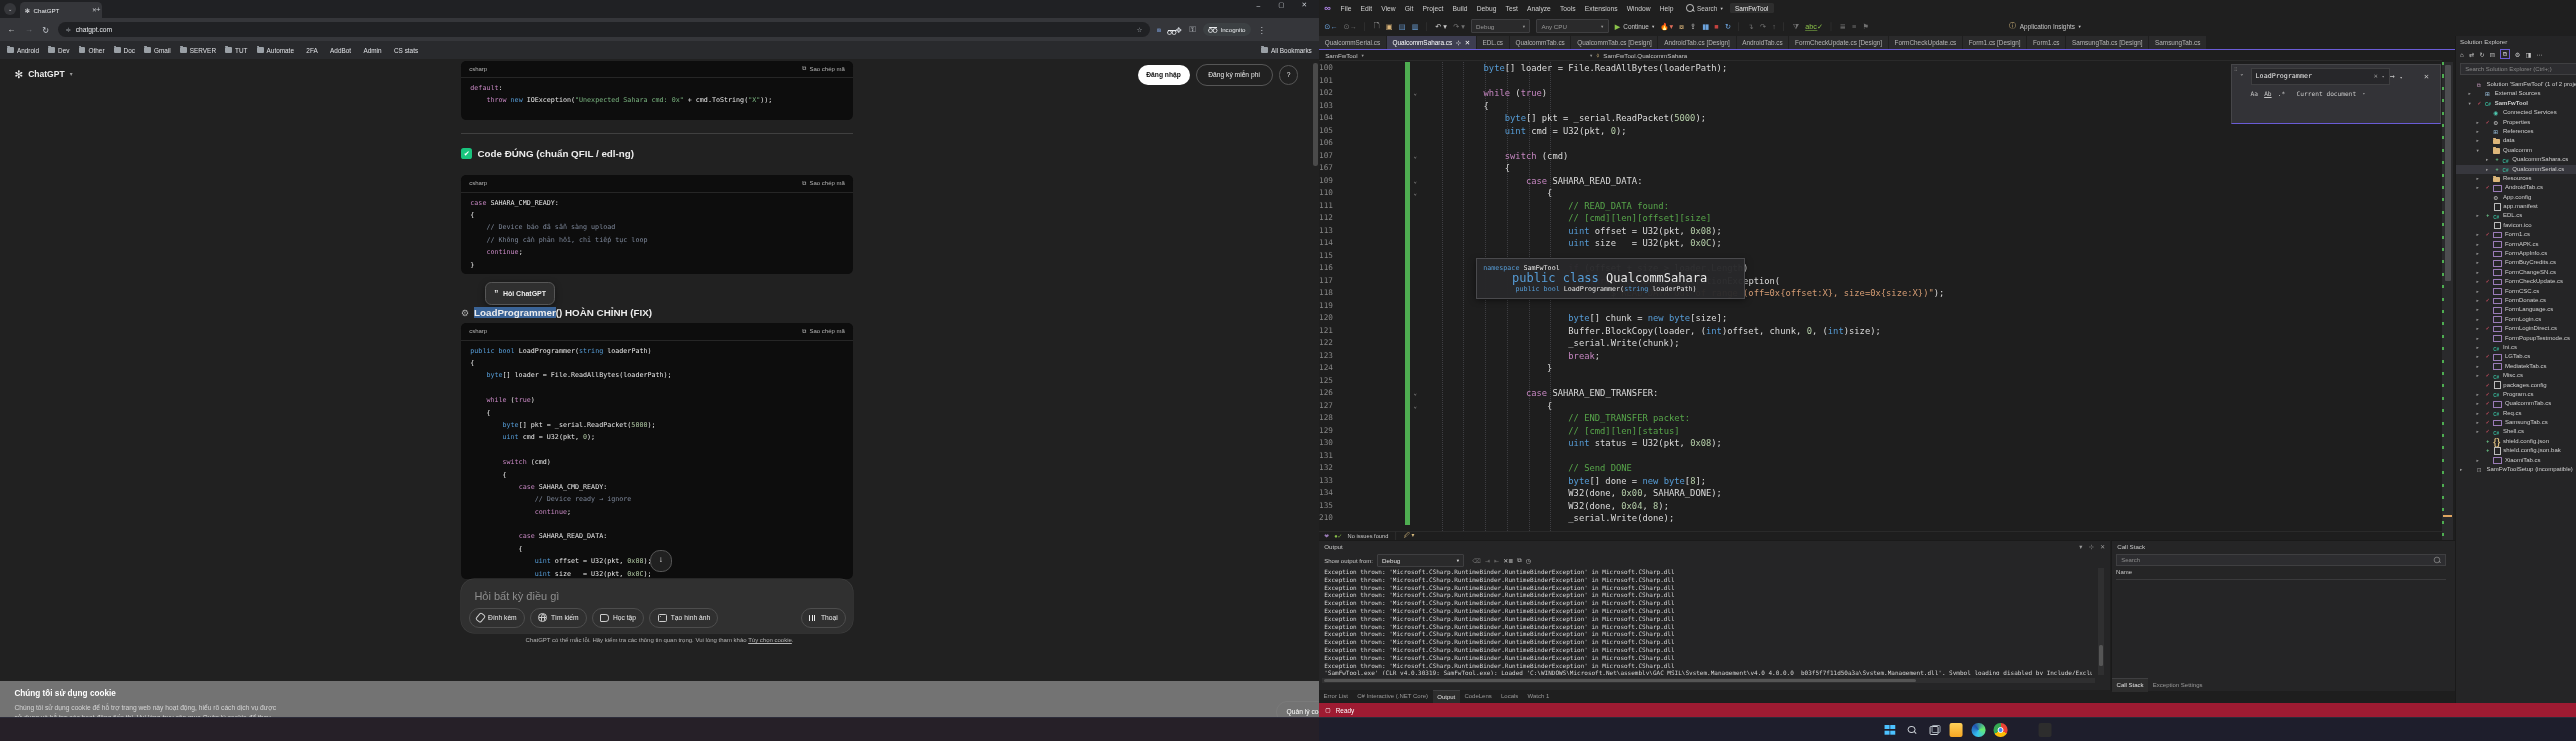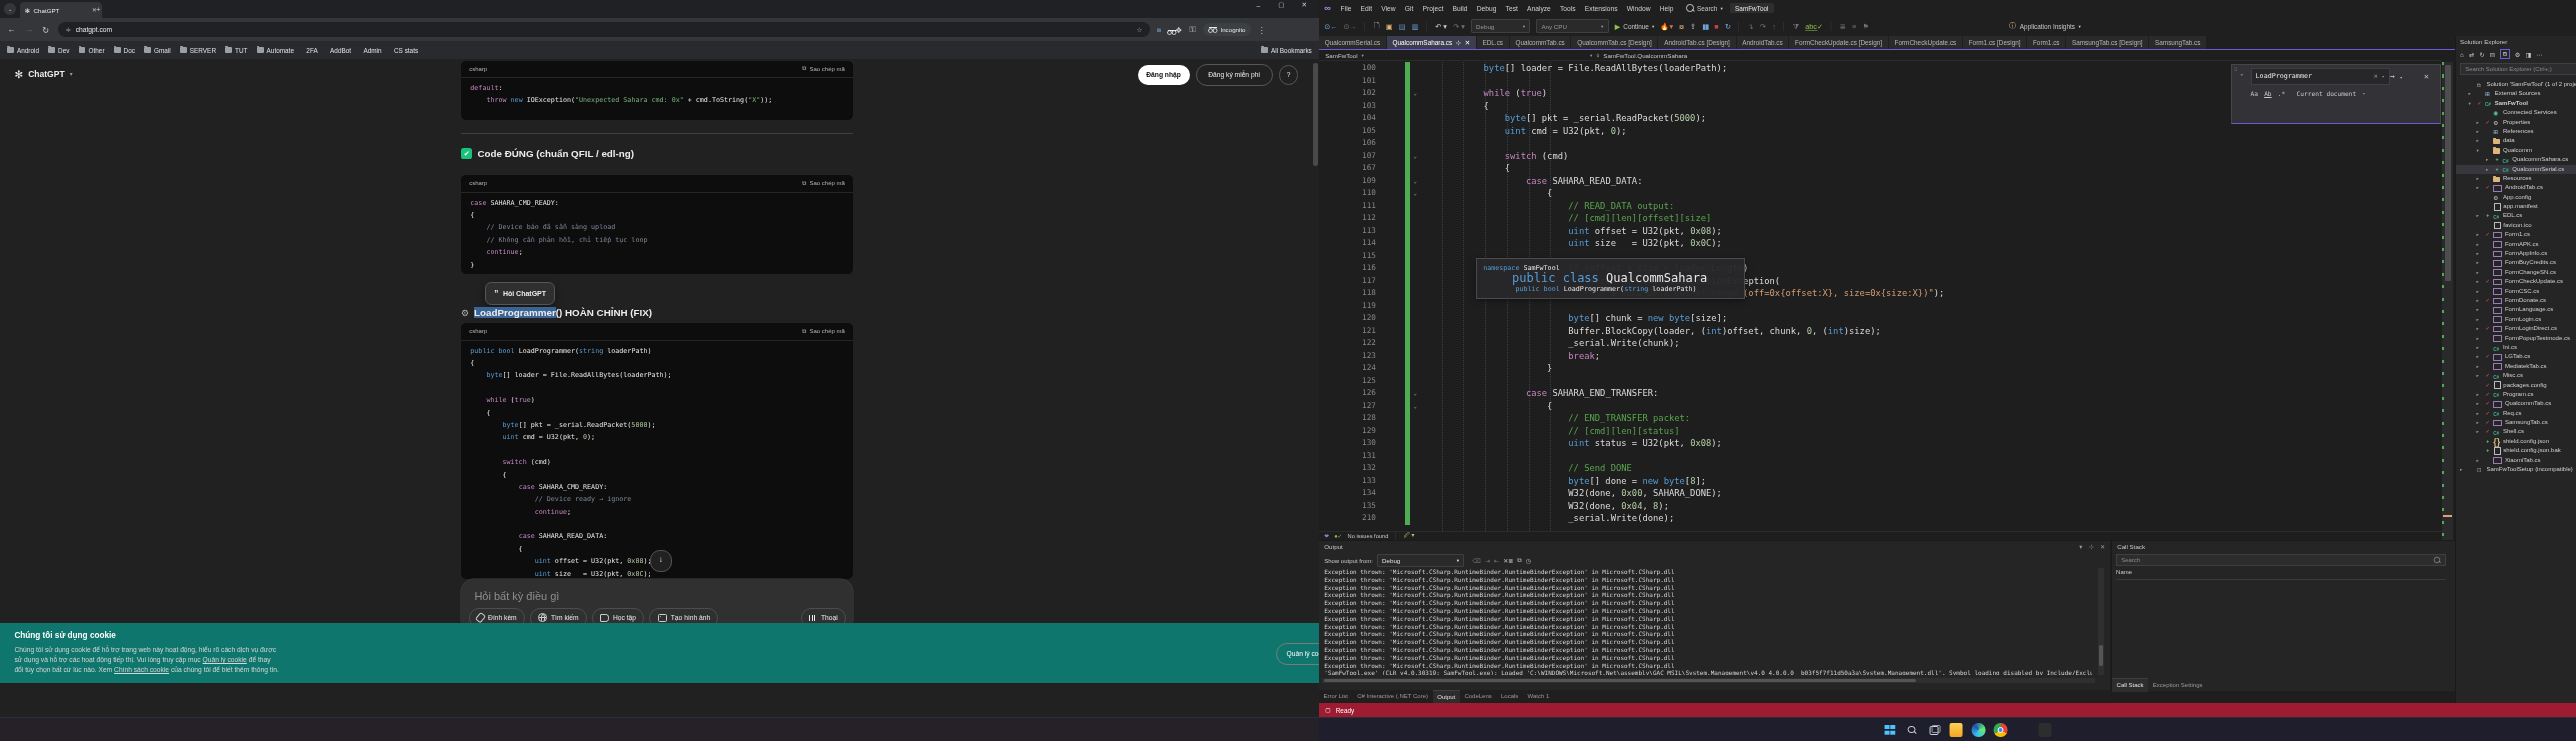--- a/index.html
+++ b/index.html
@@ -56,21 +56,21 @@
   .ic-spy::before{content:"";position:absolute;left:0;top:1.5px;width:3.1px;height:3.1px;border-radius:50%;box-shadow:0 0 0 0.8px #e8eaed, 4.6px 0 0 0 #35363a, 4.6px 0 0 0.8px #e8eaed}
   .ic-spy::after{content:"";position:absolute;left:0;top:0;width:8.2px;height:1px;background:#e8eaed}
 
   
   .vsmenu{font-size:6.7px;color:#d0d0d0;padding:0 4.6px}
   .vscombo{height:12.4px;background:#2a2a2b;border:0.5px solid #3f3f41;border-radius:1px;font-size:6.2px;color:#9a9a9a;display:flex;align-items:center;padding:0 4.1px;gap:5.2px}
   .dtab{height:13.4px;display:flex;align-items:center;gap:3.6px;padding:0 5.7px;font-size:6.4px;color:#b6b6b6;background:#2a2a2b;border-right:0.5px solid #1f1f1f}
   .dtab.active{background:#3d3d50;color:#fff}
   .dtab:not(.active) .tpin,.dtab:not(.active) .tx{display:none}
   .vrow{position:relative;height:12.5px;line-height:12.5px;white-space:pre}
-  .vrow .ln{position:absolute;left:0;width:57px;text-align:right;color:#868686;font-size:7.7px}
+  .vrow .ln{position:absolute;left:0;width:57px;text-align:left;color:#868686;font-size:7.7px}
   .vrow .chg{position:absolute;left:86px;top:0;width:4.6px;height:100%;background:#4ead51}
   .vrow .fold{position:absolute;left:91px;width:10.3px;color:#9a9a9a;font-size:5.7px;text-align:center}
   .vrow .ct{position:absolute;left:101px;font-size:8.8px;color:#dcdcdc}
   .guide{border-left:0.5px dotted #3e3e42;width:0}
   .se-row{height:9.4px;line-height:9.4px;display:flex;align-items:center;gap:2.6px;font-size:6px;color:#cfcfcf;padding-left:4.1px;white-space:nowrap}
   .se-row.in1{padding-left:12.4px}.se-row.in2{padding-left:20.6px}.se-row.in3{padding-left:30px}
   .se-row.sel{background:#37373d}.se-row.bold{font-weight:bold}
   .se-row .ar{width:5.7px;color:#9a9a9a;font-size:4.6px}
   .mk{width:5.7px;font-size:5.2px;text-align:center}.mk.chk{color:#e9566b}.mk.plus{color:#6fcf8f;font-weight:bold}
   .se-ic{width:7.2px;height:6.2px;position:relative;flex:0 0 auto}
@@ -321,21 +321,21 @@
           </div>
         <div class="abs gpt-chip" style="right:7.2px;top:29px">
           <span class="ic-wave"></span>
             <span>Thoại</span>
         </div>
       </div>
       <div class="abs" style="left:0;width:1319px;top:578px;text-align:center;font-size:6px;color:#b4b4b4">
         <span>ChatGPT có thể mắc lỗi. Hãy kiểm tra các thông tin quan trọng. Vui lòng tham khảo </span><span class="uline">Tùy chọn cookie</span><span>.</span>
       </div>
 
-      <div class="abs" style="left:0;top:564px;width:1550px;height:60px;background:#0f766e">
+      <div class="abs" style="left:0;top:622px;width:1550px;height:60px;background:#737373">
         <div class="abs" style="left:14.4px;top:8.2px;font-size:8.2px;font-weight:bold;color:#fff">Chúng tôi sử dụng cookie</div>
         <div class="abs" style="left:14.4px;top:21.6px;font-size:6.7px;color:#d6d6d6;line-height:10.3px">
           <div><span>Chúng tôi sử dụng cookie để hỗ trợ trang web này hoạt động, hiểu rõ cách dịch vụ được</span></div>
           <div><span>sử dụng và hỗ trợ các hoạt động tiếp thị. Vui lòng truy cập mục </span><span class="uline">Quản lý cookie</span><span> để thay</span></div>
           <div><span>đổi tùy chọn bất cứ lúc nào. Xem </span><span class="uline">Chính sách cookie</span><span> của chúng tôi để biết thêm thông tin.</span></div>
         </div>
         <div class="abs flex" style="right:12.4px;top:19.6px;gap:6.2px">
           <div class="gptpill" style="height:20.6px;padding:0 9.3px;border:0.5px solid #7a7a7a;color:#fff">Quản lý cookie</div>
           <div class="gptpill" style="height:20.6px;padding:0 9.3px;border:0.5px solid #7a7a7a;color:#fff">Từ chối cookie không cần thiết</div>
           <div class="gptpill" style="height:20.6px;padding:0 9.3px;background:#fff;color:#0d0d0d;font-weight:bold">Chấp nhận tất cả</div>
@@ -495,21 +495,21 @@
           <div class="vrow"><span class="ln">101</span><span class="chg"></span><span class="fold"></span><span class="ct"></span></div>
           <div class="vrow"><span class="ln">102</span><span class="chg"></span><span class="fold">⌄</span><span class="ct">            <span class="tok-f">while</span> (<span class="tok-f">true</span>)</span></div>
           <div class="vrow"><span class="ln">103</span><span class="chg"></span><span class="fold"></span><span class="ct">            {</span></div>
           <div class="vrow"><span class="ln">104</span><span class="chg"></span><span class="fold"></span><span class="ct">                <span class="tok-k">byte</span>[] pkt = _serial.ReadPacket(<span class="tok-n">5000</span>);</span></div>
           <div class="vrow"><span class="ln">105</span><span class="chg"></span><span class="fold"></span><span class="ct">                <span class="tok-k">uint</span> cmd = U32(pkt, <span class="tok-n">0</span>);</span></div>
           <div class="vrow"><span class="ln">106</span><span class="chg"></span><span class="fold"></span><span class="ct"></span></div>
           <div class="vrow"><span class="ln">107</span><span class="chg"></span><span class="fold">⌄</span><span class="ct">                <span class="tok-f">switch</span> (cmd)</span></div>
           <div class="vrow"><span class="ln">167</span><span class="chg"></span><span class="fold"></span><span class="ct">                {</span></div>
           <div class="vrow"><span class="ln">109</span><span class="chg"></span><span class="fold">⌄</span><span class="ct">                    <span class="tok-f">case</span> SAHARA_READ_DATA:</span></div>
           <div class="vrow"><span class="ln">110</span><span class="chg"></span><span class="fold">⌄</span><span class="ct">                        {</span></div>
-          <div class="vrow"><span class="ln">111</span><span class="chg"></span><span class="fold"></span><span class="ct">                            <span class="tok-c">// READ_DATA output:</span></span></div>
+          <div class="vrow"><span class="ln">111</span><span class="chg"></span><span class="fold"></span><span class="ct">                            <span class="tok-c">// READ_DATA found:</span></span></div>
           <div class="vrow"><span class="ln">112</span><span class="chg"></span><span class="fold"></span><span class="ct">                            <span class="tok-c">// [cmd][len][offset][size]</span></span></div>
           <div class="vrow"><span class="ln">113</span><span class="chg"></span><span class="fold"></span><span class="ct">                            <span class="tok-k">uint</span> offset = U32(pkt, <span class="tok-n">0x08</span>);</span></div>
           <div class="vrow"><span class="ln">114</span><span class="chg"></span><span class="fold"></span><span class="ct">                            <span class="tok-k">uint</span> size   = U32(pkt, <span class="tok-n">0x0C</span>);</span></div>
           <div class="vrow"><span class="ln">115</span><span class="chg"></span><span class="fold"></span><span class="ct"></span></div>
           <div class="vrow"><span class="ln">116</span><span class="chg"></span><span class="fold"></span><span class="ct">                            <span class="tok-f">if</span> (offset + size &gt; loader.Length)</span></div>
           <div class="vrow"><span class="ln">117</span><span class="chg"></span><span class="fold"></span><span class="ct">                                <span class="tok-f">throw</span> <span class="tok-k">new</span> InvalidOperationException(</span></div>
           <div class="vrow"><span class="ln">118</span><span class="chg"></span><span class="fold"></span><span class="ct">                                    $<span class="tok-s">"READ_DATA out of range (off=0x{offset:X}, size=0x{size:X})"</span>);</span></div>
           <div class="vrow"><span class="ln">119</span><span class="chg"></span><span class="fold"></span><span class="ct"></span></div>
           <div class="vrow"><span class="ln">120</span><span class="chg"></span><span class="fold"></span><span class="ct">                            <span class="tok-k">byte</span>[] chunk = <span class="tok-k">new</span> <span class="tok-k">byte</span>[size];</span></div>
           <div class="vrow"><span class="ln">121</span><span class="chg"></span><span class="fold"></span><span class="ct">                            Buffer.BlockCopy(loader, (<span class="tok-k">int</span>)offset, chunk, <span class="tok-n">0</span>, (<span class="tok-k">int</span>)size);</span></div>

